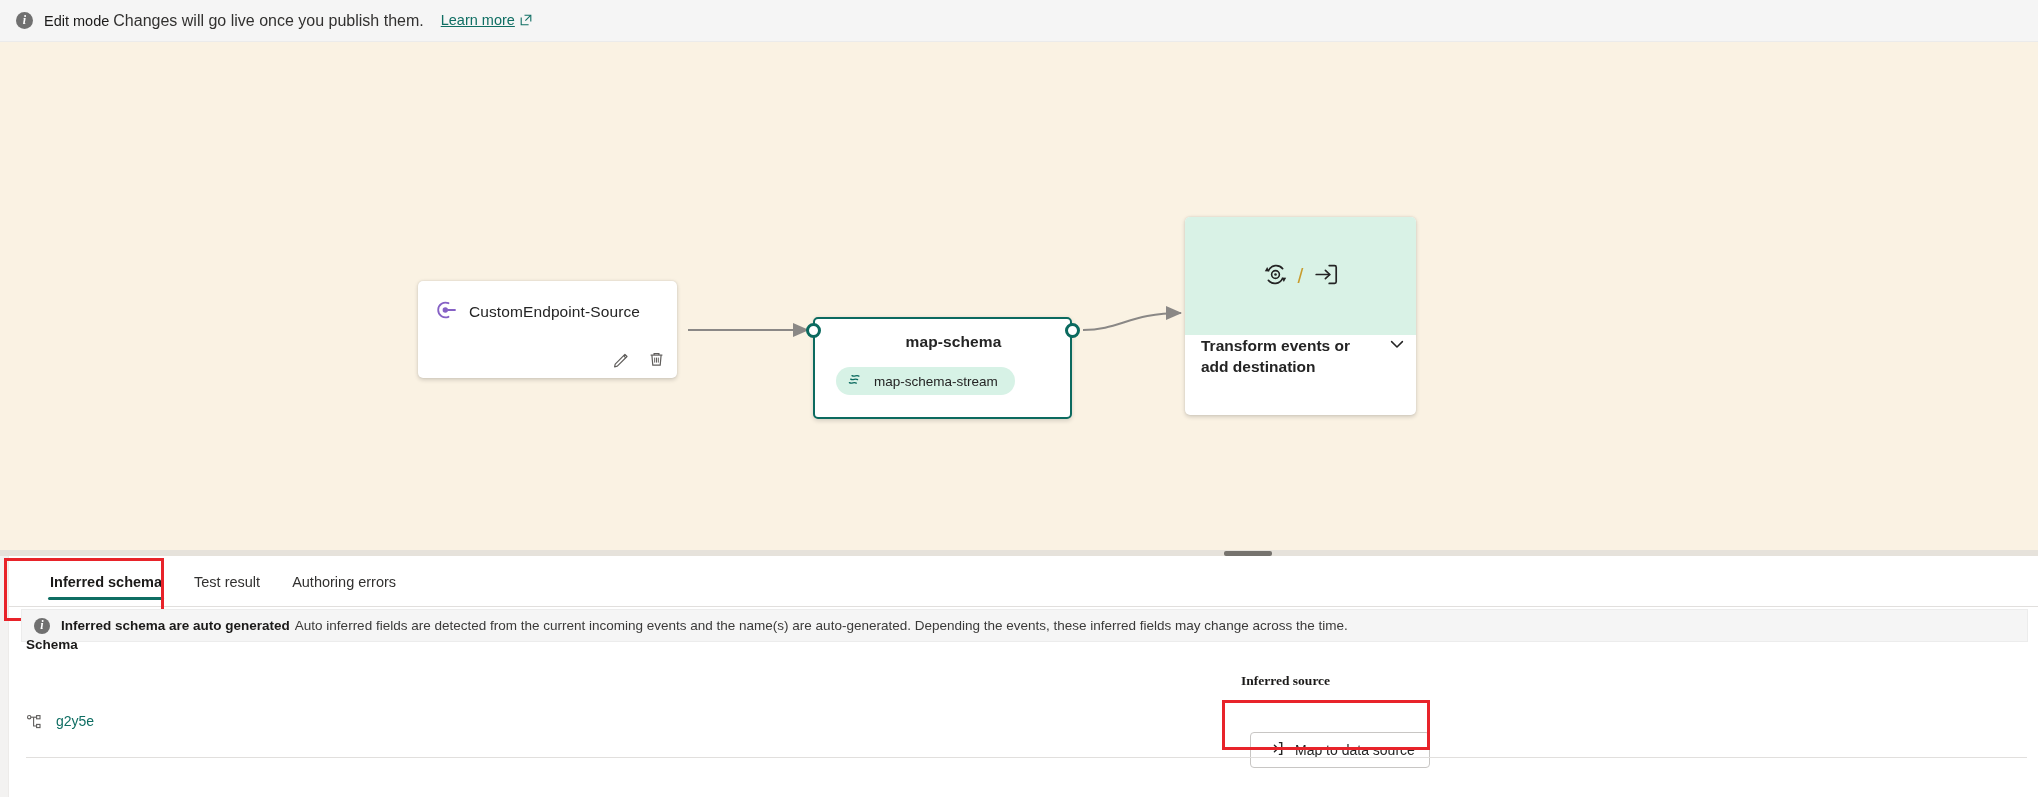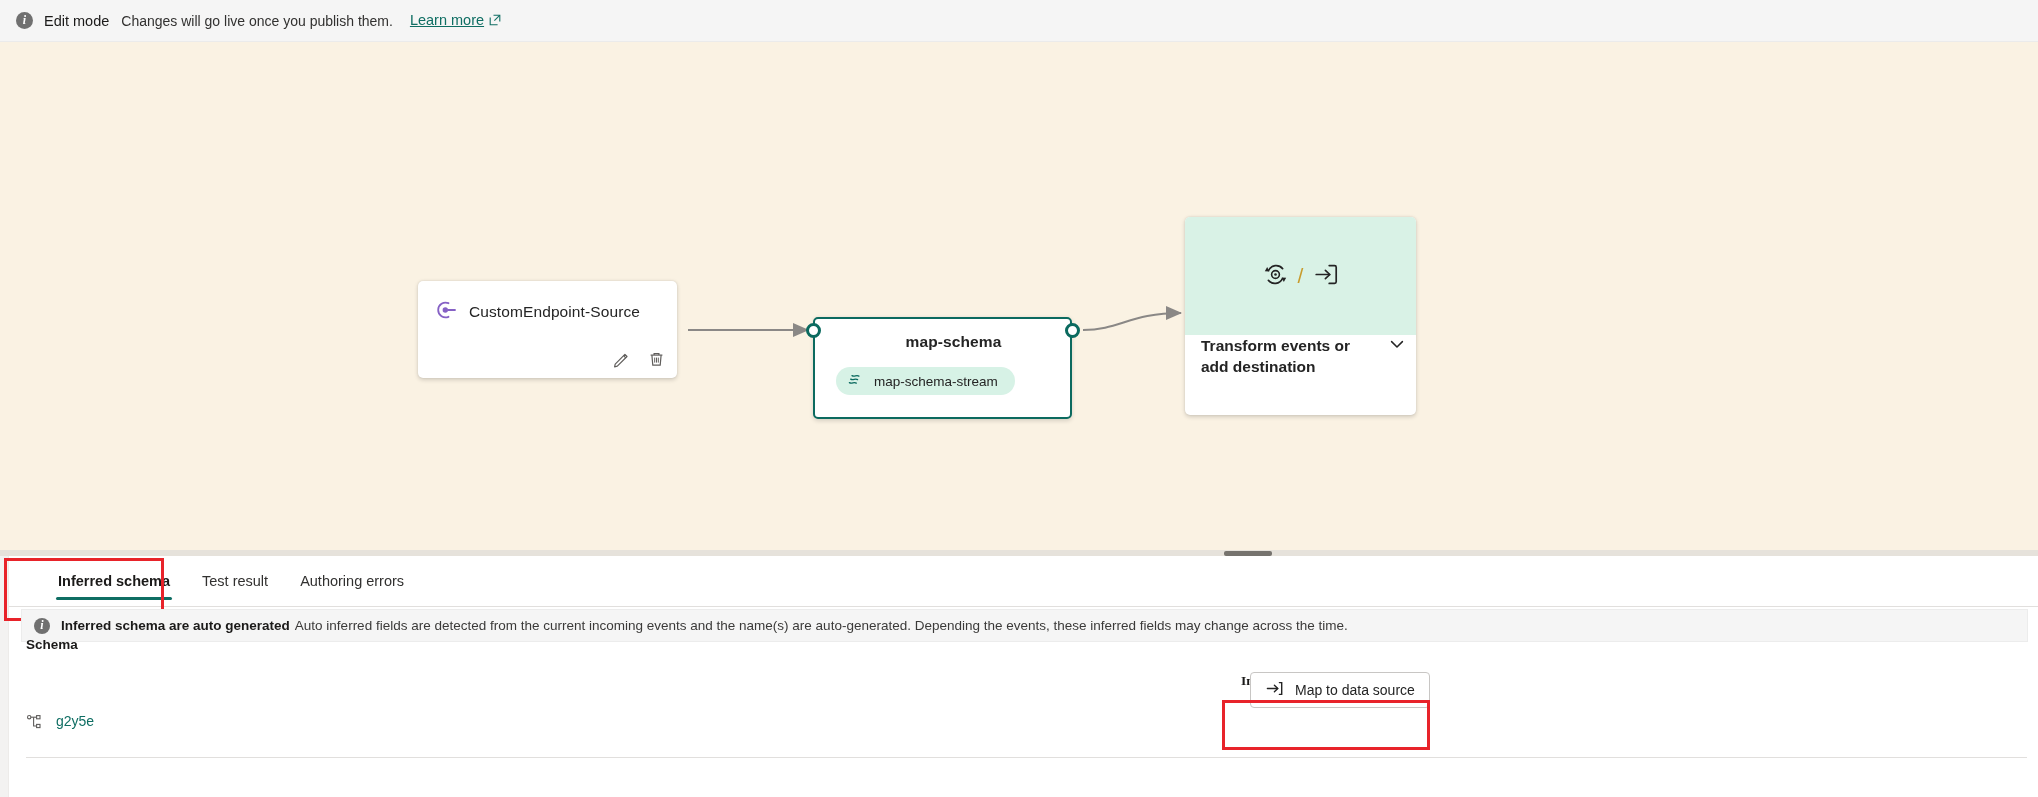--- a/index.html
+++ b/index.html
@@ -27,21 +27,21 @@
     font-size: 12px; font-weight: bold; font-style: italic;
     display: flex; align-items: center; justify-content: center;
     font-family: "Liberation Serif", serif;
     flex: 0 0 auto;
   }
   .edit-banner .eb-strong {
     font-size: 14.5px; font-weight: normal; color: #1b1a19;
     margin-left: 11px;
   }
   .edit-banner .eb-text {
-    font-size: 14px; color: #323130; margin-left: 12px;
+    font-size: 16px; color: #323130; margin-left: 4px;
   }
   .edit-banner .eb-link {
     font-size: 14.5px; color: #0f6e63; margin-left: 17px;
     text-decoration: underline; cursor: pointer;
   }
   .ext-icon { margin-left: 5px; display: inline-block; vertical-align: -1px; }
 
   
   .canvas {
     position: absolute; left: 0; top: 42px;
@@ -145,21 +145,21 @@
   .left-rail {
     position: absolute; left: 0; top: 0; width: 9px; height: 241px;
     background: #f3f2f1; border-right: 1px solid #edebe9;
   }
 
   
   .tabs {
     position: absolute; left: 9px; top: 0;
     width: 2029px; height: 51px;
     border-bottom: 1px solid #e1dfdd;
-    display: flex; align-items: center; padding-left: 33px;
+    display: flex; padding-left: 25px;
   }
   .tab {
     position: relative; height: 51px; display: flex; align-items: center;
     padding: 0 16px; cursor: pointer;
     font-size: 14.5px; color: #323130;
   }
   .tab.active { font-weight: bold; color: #1b1a19; }
   .tab.active::after {
     content: ""; position: absolute; left: 14px; right: 14px; bottom: 7px;
     height: 3px; background: #0f6e63; border-radius: 2px;
@@ -194,21 +194,21 @@
 
   .schema-row {
     position: absolute; left: 26px; top: 713px;
     display: flex; gap: 12px;
   }
   .schema-row .sr-label {
     font-size: 14px; color: #0f6e63; cursor: pointer;
   }
 
   .map-btn {
-    position: absolute; left: 1250px; top: 672px;
+    position: absolute; left: 1250px; top: 732px;
     height: 36px; padding: 0 14px;
     background: #ffffff; border: 1px solid #c8c6c4; border-radius: 4px;
     display: flex; align-items: center; gap: 11px;
     font-size: 14px; color: #242424; cursor: pointer;
   }
   .map-btn-highlight {
     position: absolute; left: 1222px; top: 700px;
     width: 208px; height: 50px;
     border: 3px solid #e8232a; pointer-events: none;
   }

